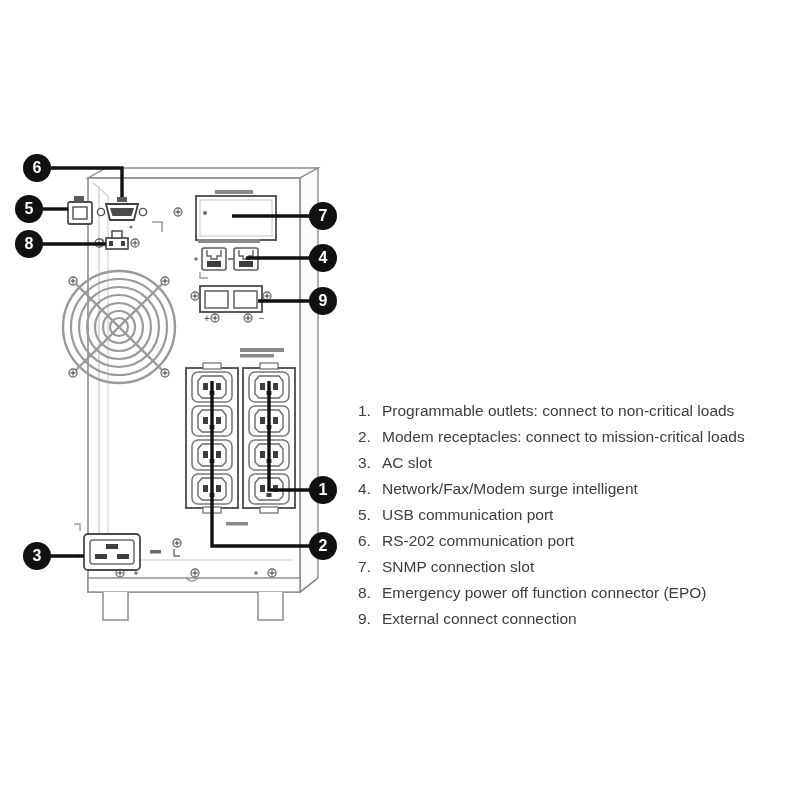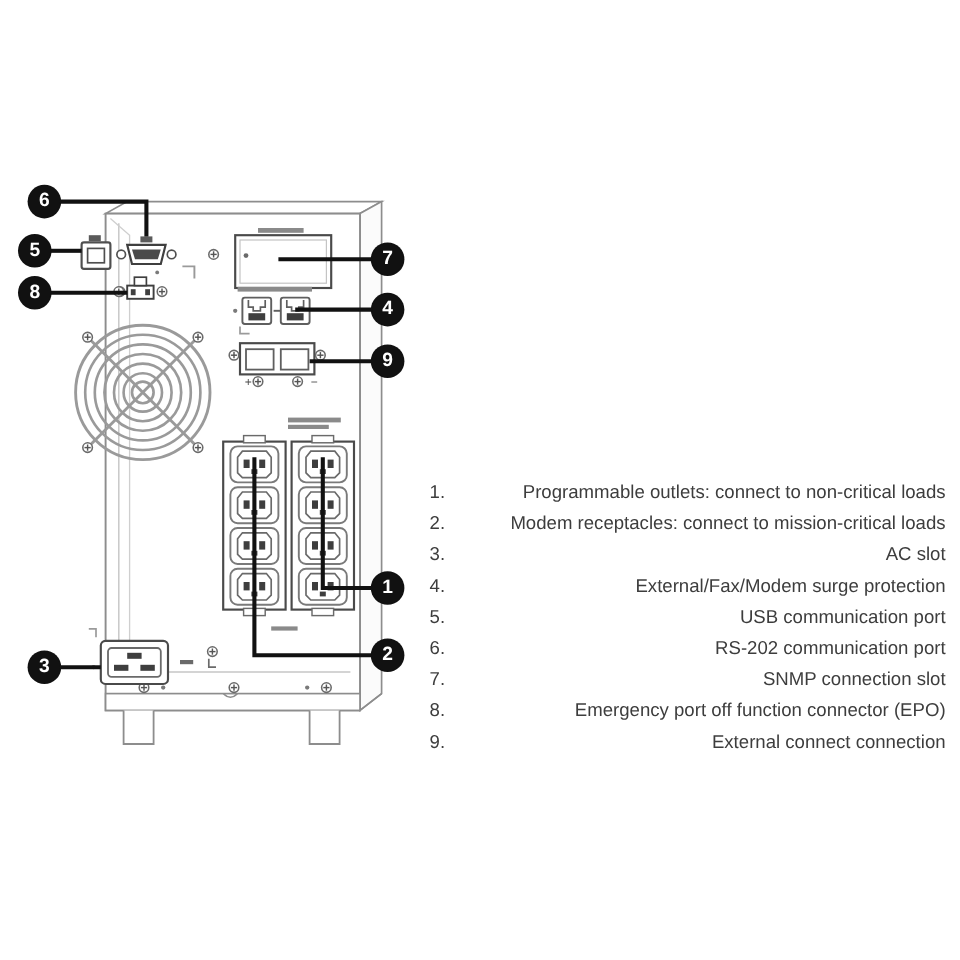--- a/index.html
+++ b/index.html
@@ -6,21 +6,21 @@
   html,body{margin:0;padding:0;background:#ffffff;}
   body{width:800px;height:800px;overflow:hidden;
        font-family:"Liberation Sans","DejaVu Sans",sans-serif;}
   #page{position:relative;width:800px;height:800px;background:#ffffff;}
 
   
   #legend{position:absolute;left:358px;top:398px;width:430px;}
   .legend-row{display:flex;align-items:flex-start;height:26px;line-height:26px;
               color:#3d3d3d;font-size:15.5px;white-space:nowrap;}
   .legend-num{width:24px;text-align:left;flex:0 0 24px;}
-  .legend-txt{flex:1 1 auto;text-align:right;}
+  .legend-txt{flex:1 1 auto;}
 
   
   #art{position:absolute;left:0;top:0;width:800px;height:800px;}
 
   
   .callout{position:absolute;width:26px;height:26px;border-radius:50%;
            background:#111111;color:#ffffff;font-size:16px;font-weight:bold;
            line-height:26px;text-align:center;
            font-family:"Liberation Sans","DejaVu Sans",sans-serif;
            box-shadow:0 0 0 1px #111111;}
@@ -280,37 +280,37 @@
     <div class="legend-row">
       <span class="legend-num">2.</span>
       <span class="legend-txt">Modem receptacles: connect to mission-critical loads</span>
     </div>
     <div class="legend-row">
       <span class="legend-num">3.</span>
       <span class="legend-txt">AC slot</span>
     </div>
     <div class="legend-row">
       <span class="legend-num">4.</span>
-      <span class="legend-txt">External/Fax/Modem surge protection</span>
+      <span class="legend-txt">Network/Fax/Modem surge intelligent</span>
     </div>
     <div class="legend-row">
       <span class="legend-num">5.</span>
       <span class="legend-txt">USB communication port</span>
     </div>
     <div class="legend-row">
       <span class="legend-num">6.</span>
       <span class="legend-txt">RS-202 communication port</span>
     </div>
     <div class="legend-row">
       <span class="legend-num">7.</span>
       <span class="legend-txt">SNMP connection slot</span>
     </div>
     <div class="legend-row">
       <span class="legend-num">8.</span>
-      <span class="legend-txt">Emergency port off function connector (EPO)</span>
+      <span class="legend-txt">Emergency power off function connector (EPO)</span>
     </div>
     <div class="legend-row">
       <span class="legend-num">9.</span>
       <span class="legend-txt">External connect connection</span>
     </div>
   </div>
 
 </div>
 
 </body></html>

